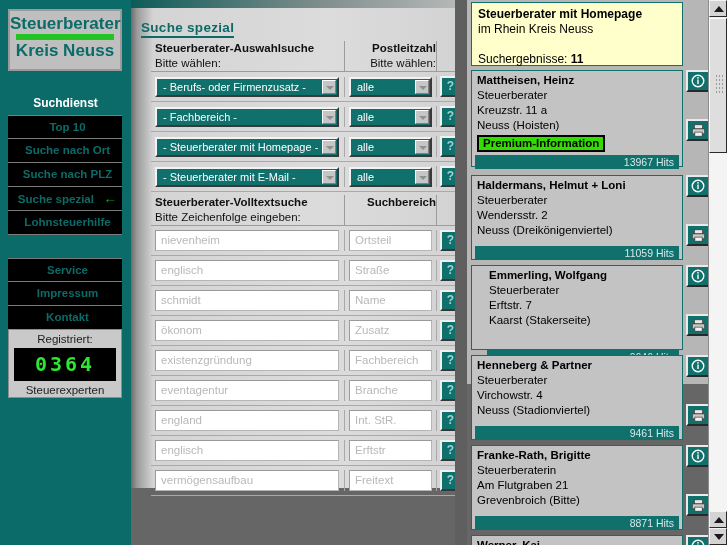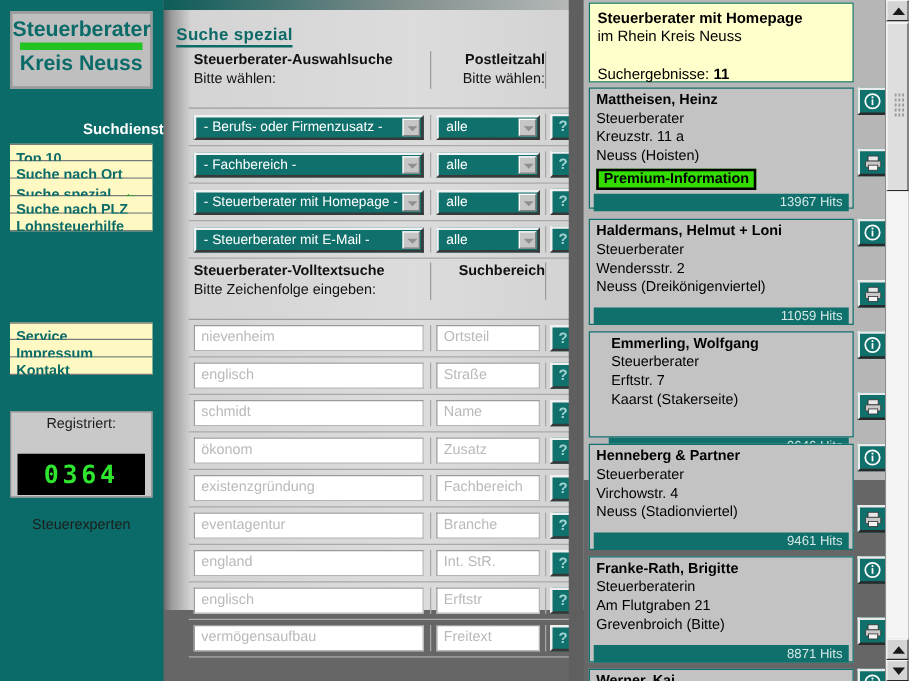--- a/index.html
+++ b/index.html
@@ -39,60 +39,61 @@
     letter-spacing: 0px;
   }
   .logo-bar {
     height: 6px;
     background: #22c322;
     margin: 1px 6px 1px 6px;
   }
   .side-heading {
     position: absolute; left: 0; top: 96px;
     width: 131px;
-    text-align: right;
+    text-align: center;
     color: #ffffff;
     font-weight: bold;
     font-size: 12px;
   }
   .nav-list { position: absolute; left: 8px; top: 115px; width: 114px; }
   .nav-list2 { position: absolute; left: 8px; top: 258px; width: 114px; }
   .nav-item {
-    height: 14px;
-    background: #fef9c3;
+    height: 24px;
+    background: #000000;
     border-bottom: 1px solid #7a7a7a;
     color: #0b6b68;
     font-weight: bold;
     font-size: 11.5px;
     line-height: 23px;
     padding-left: 5px;
     white-space: nowrap;
     cursor: pointer;
     position: relative;
+    text-align: center;
   }
   .nav-item:first-child { border-top: 1px solid #7a7a7a; }
   .nav-item .arrow {
     color: #16a316;
     font-size: 14px;
     margin-left: 6px;
     font-weight: bold;
   }
   .counter-box {
     position: absolute; left: 8px; top: 329px;
     width: 114px; height: 69px;
     background: #c9c9c9;
     border: 1px solid #8d8d8d;
     text-align: center;
     padding-top: 2px;
   }
   .counter-label {
     color: #1d1d1d; font-size: 11.5px; line-height: 15px;
   }
   .counter-digits {
-    margin: 16px 5px;
+    margin: 1px 5px;
     background: #000000;
     color: #2ee62e;
     font-family: "DejaVu Sans Mono", monospace;
     font-size: 20px;
     font-weight: bold;
     letter-spacing: 3px;
     line-height: 32px;
     height: 33px;
   }
   .counter-sub { color: #1d1d1d; font-size: 11.5px; line-height: 16px; }
@@ -123,21 +124,21 @@
   .form-table {
     position: absolute; left: 20px; top: 33px;
     width: 313px;
   }
   .fhead-row { display: flex; }
   .fh-c1 { width: 193px; padding-left: 4px; }
   .fh-c2 { width: 92px; padding-left: 4px; border-left: 1px solid #9c9c9c; text-align: right; }
   .fh-c3 { width: 28px; border-left: 1px solid #9c9c9c; }
   .fh-title { font-weight: bold; font-size: 11.5px; color: #111; line-height: 15px; }
   .fh-sub { font-size: 11.5px; color: #111; line-height: 15px; }
-  .fhead-row { border-bottom: 1px solid #9c9c9c; padding-bottom: 15px; }
+  .fhead-row { border-bottom: 1px solid #9c9c9c; padding-bottom: 0; }
 
   .frow { display: flex; align-items: center; height: 29px; }
   .fcell1 { width: 193px; padding-left: 4px; }
   .fcell2 { width: 92px; padding-left: 4px; border-left: 1px solid #a8a8a8; }
   .fcell3 { width: 28px; display: flex; justify-content: center; border-left: 1px solid #a8a8a8;}
   .rowline { height: 1px; background: #a9a9a9; margin-left: 0px; }
 
   .sel {
     position: relative;
     height: 20px;
@@ -344,25 +345,25 @@
     <div class="side-heading">Suchdienst</div>
 
     <div class="nav-list">
       <div class="nav-item">
         <span>Top 10</span>
       </div>
       <div class="nav-item">
         <span>Suche nach Ort</span>
       </div>
       <div class="nav-item">
+        <span>Suche nach PLZ</span>
+      </div>
+      <div class="nav-item">
         <span>Suche spezial</span>
         <span class="arrow">←</span>
-      </div>
-      <div class="nav-item">
-        <span>Suche nach PLZ</span>
       </div>
       <div class="nav-item">
         <span>Lohnsteuerhilfe</span>
       </div>
     </div>
 
     <div class="nav-list2">
       <div class="nav-item">
         <span>Service</span>
       </div>

